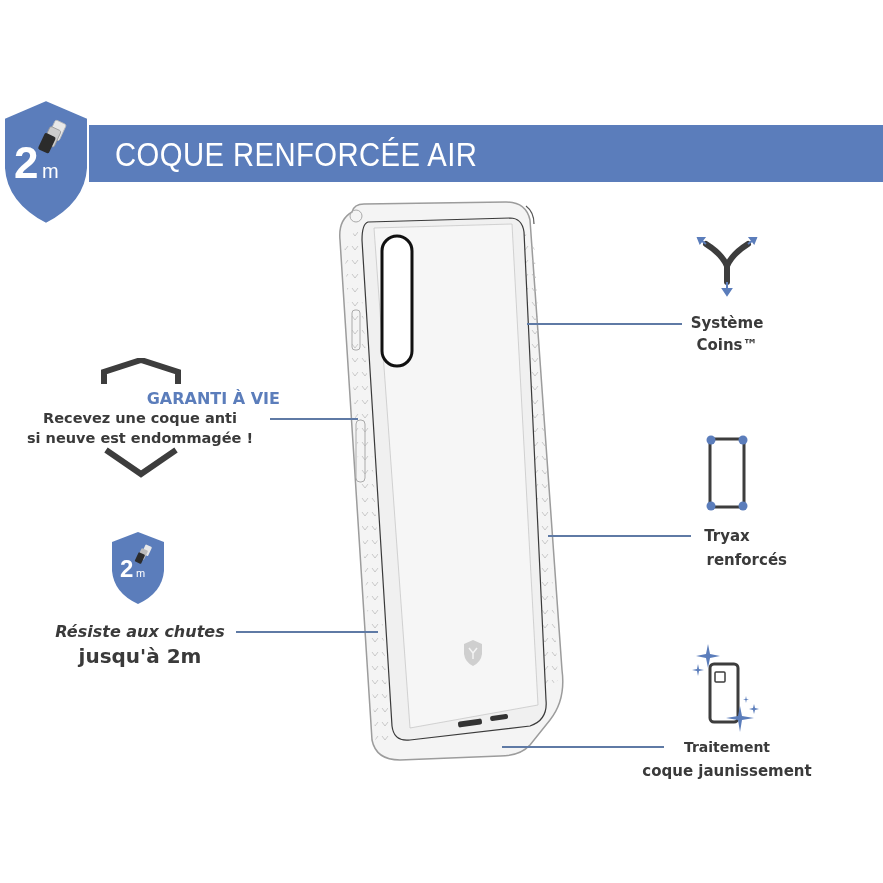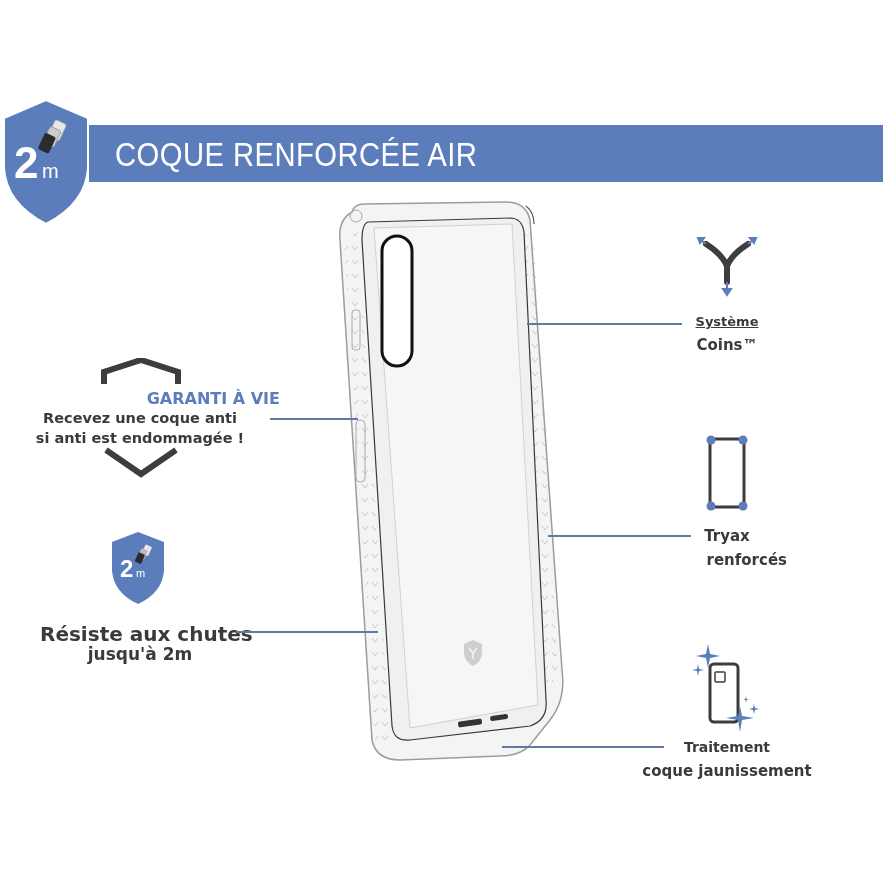--- a/index.html
+++ b/index.html
@@ -75,51 +75,51 @@
     <path d="M-4 -2 L0 3 L4 -2 M0 3 L0 9" stroke="#f4f4f4" stroke-width="1.5" fill="none"></path>
   </g>
 </svg>
 
 <svg class="abs" style="left:100px; top:358px; width:82px; height:120px;" viewBox="0 0 82 120">
   <path d="M4 26 L4 14 L41 2 L78 14 L78 26" fill="none" stroke="#3d3d3d" stroke-width="6" stroke-linejoin="miter"></path>
   <path d="M6 92 L41 116 L76 92" fill="none" stroke="#3d3d3d" stroke-width="6"></path>
 </svg>
 <div class="abs guarantee-title">GARANTI À VIE</div>
 <div class="abs feat-text guarantee-line" style="top:410px;">Recevez une coque anti</div>
-<div class="abs feat-text guarantee-line" style="top:430px;">si anti est endommagée !</div>
+<div class="abs feat-text guarantee-line" style="top:430px;">si neuve est endommagée !</div>
 <div class="abs leader" style="left:270px; top:418px; width:88px;"></div>
 
 <svg class="abs" style="left:110px; top:531px; width:56px; height:74px;" viewBox="0 0 56 74">
   <path d="M28 1 L54 11 L54 40 Q52 62 28 73 Q4 62 2 40 L2 11 Z" fill="#5b7dbb"></path>
   <text x="10" y="46" font-family="Liberation Sans, sans-serif" font-size="24" font-weight="bold" fill="#ffffff">2</text>
   <text x="26" y="46" font-family="Liberation Sans, sans-serif" font-size="11" fill="#ffffff">m</text>
   <g transform="translate(33,12) rotate(25)">
     <rect x="3" y="0" width="7" height="10" rx="1" fill="#e8e8e8"></rect>
     <rect x="1" y="5" width="7" height="10" rx="1" fill="#bbbbbb"></rect>
     <rect x="0" y="10" width="7" height="10" rx="1" fill="#2b2b2b"></rect>
   </g>
 </svg>
-<div class="abs feat-text" style="left:40px; width:200px; top:622px; font-size:20px;">Résiste aux chutes</div>
-<div class="abs feat-text" style="left:40px; width:200px; top:644px; font-size:17px;">jusqu'à 2m</div>
+<div class="abs feat-text" style="left:40px; width:200px; top:622px; font-size:16px;font-style:italic;">Résiste aux chutes</div>
+<div class="abs feat-text" style="left:40px; width:200px; top:644px; font-size:20px;">jusqu'à 2m</div>
 <div class="abs leader" style="left:236px; top:631px; width:142px;"></div>
 
 <svg class="abs" style="left:692px; top:234px; width:70px; height:64px;" viewBox="0 0 70 64">
   <path d="M14 10 Q30 20 35 32 Q40 20 56 10" fill="none" stroke="#3d3d3d" stroke-width="6" stroke-linecap="round"></path>
   <path d="M35 30 L35 48" stroke="#3d3d3d" stroke-width="6" stroke-linecap="round"></path>
   <g stroke="#5b7dbb" stroke-width="2" fill="#5b7dbb">
     <path d="M14 10 L6 4"></path>
       <path d="M6 4 L12 4 L8 9 Z"></path>
     <path d="M56 10 L64 4"></path>
       <path d="M64 4 L58 4 L62 9 Z"></path>
     <path d="M35 48 L35 60"></path>
       <path d="M31 55 L35 61 L39 55 Z"></path>
   </g>
 </svg>
 <div class="abs leader" style="left:527px; top:323px; width:155px;"></div>
-<div class="abs feat-text" style="left:667px; width:120px; top:314px; font-size:13px;text-decoration:underline;">Système</div>
+<div class="abs feat-text" style="left:667px; width:120px; top:314px; font-size:15px;">Système</div>
 <div class="abs feat-text" style="left:667px; width:120px; top:336px; font-size:15px;">Coins™</div>
 
 <svg class="abs" style="left:705px; top:434px; width:44px; height:78px;" viewBox="0 0 44 78">
   <rect x="5" y="5" width="34" height="68" rx="3" fill="none" stroke="#3d3d3d" stroke-width="3"></rect>
   <g fill="#5b7dbb">
     <circle cx="6" cy="6" r="4.5"></circle>
       <circle cx="38" cy="6" r="4.5"></circle>
     <circle cx="6" cy="72" r="4.5"></circle>
       <circle cx="38" cy="72" r="4.5"></circle>
   </g>

